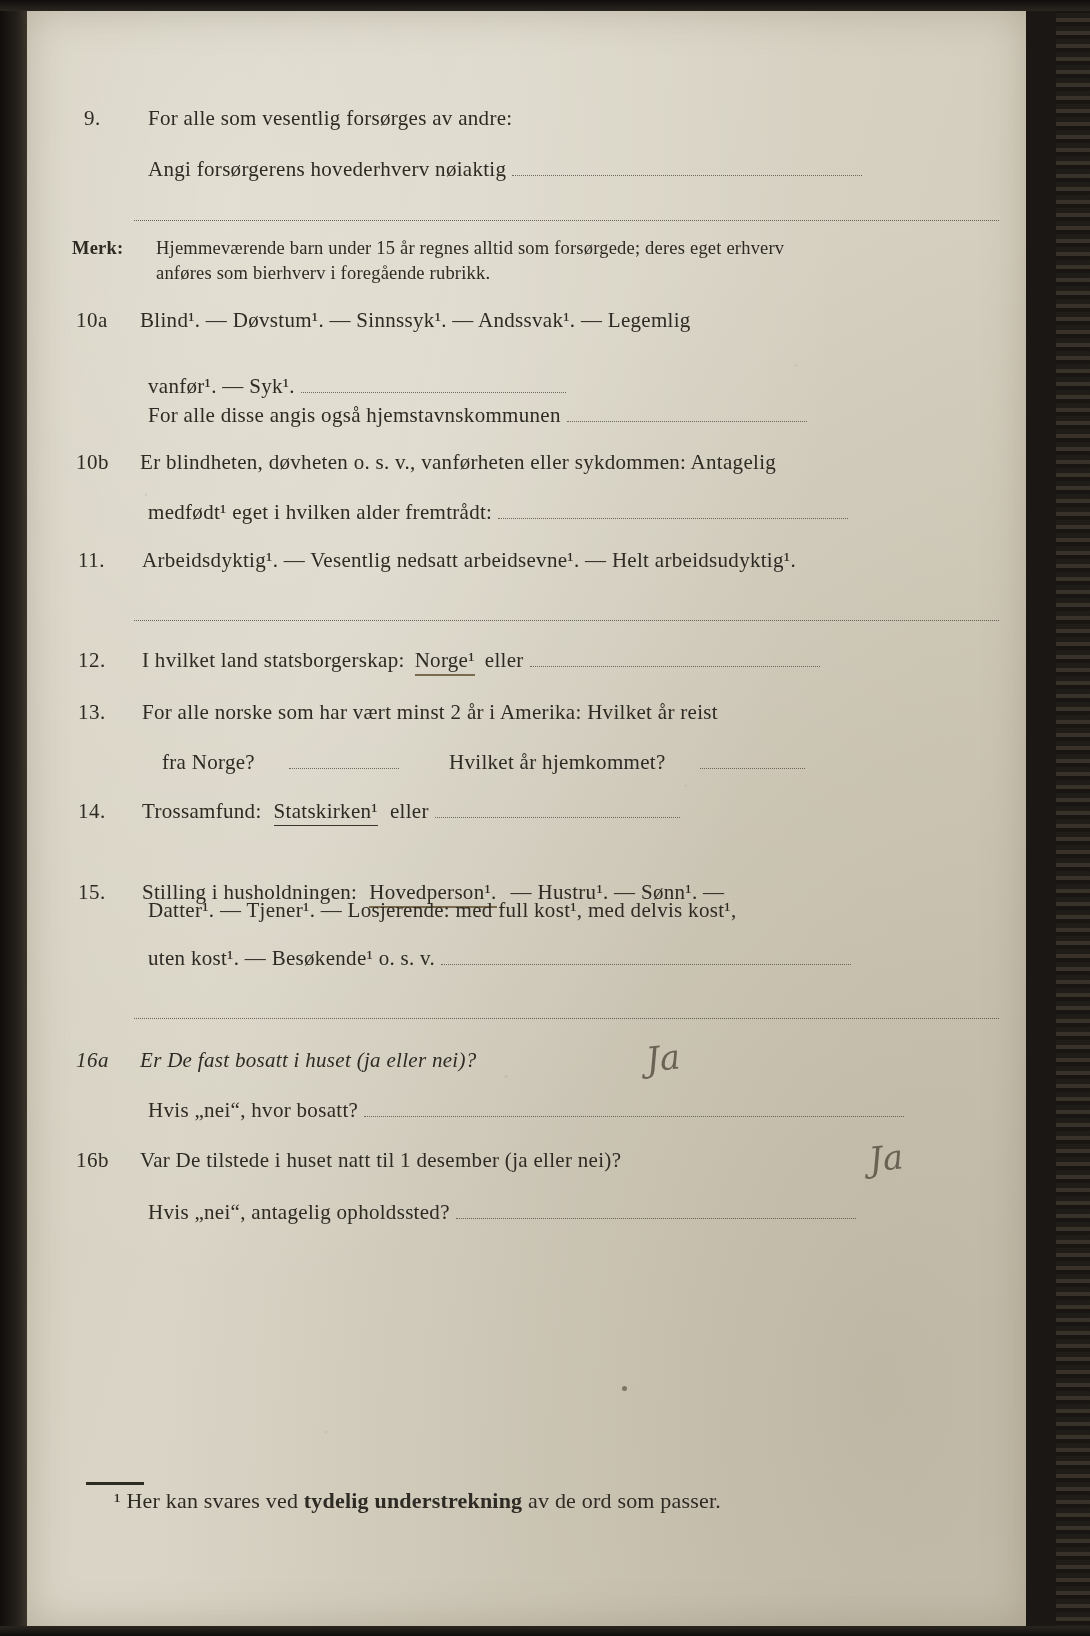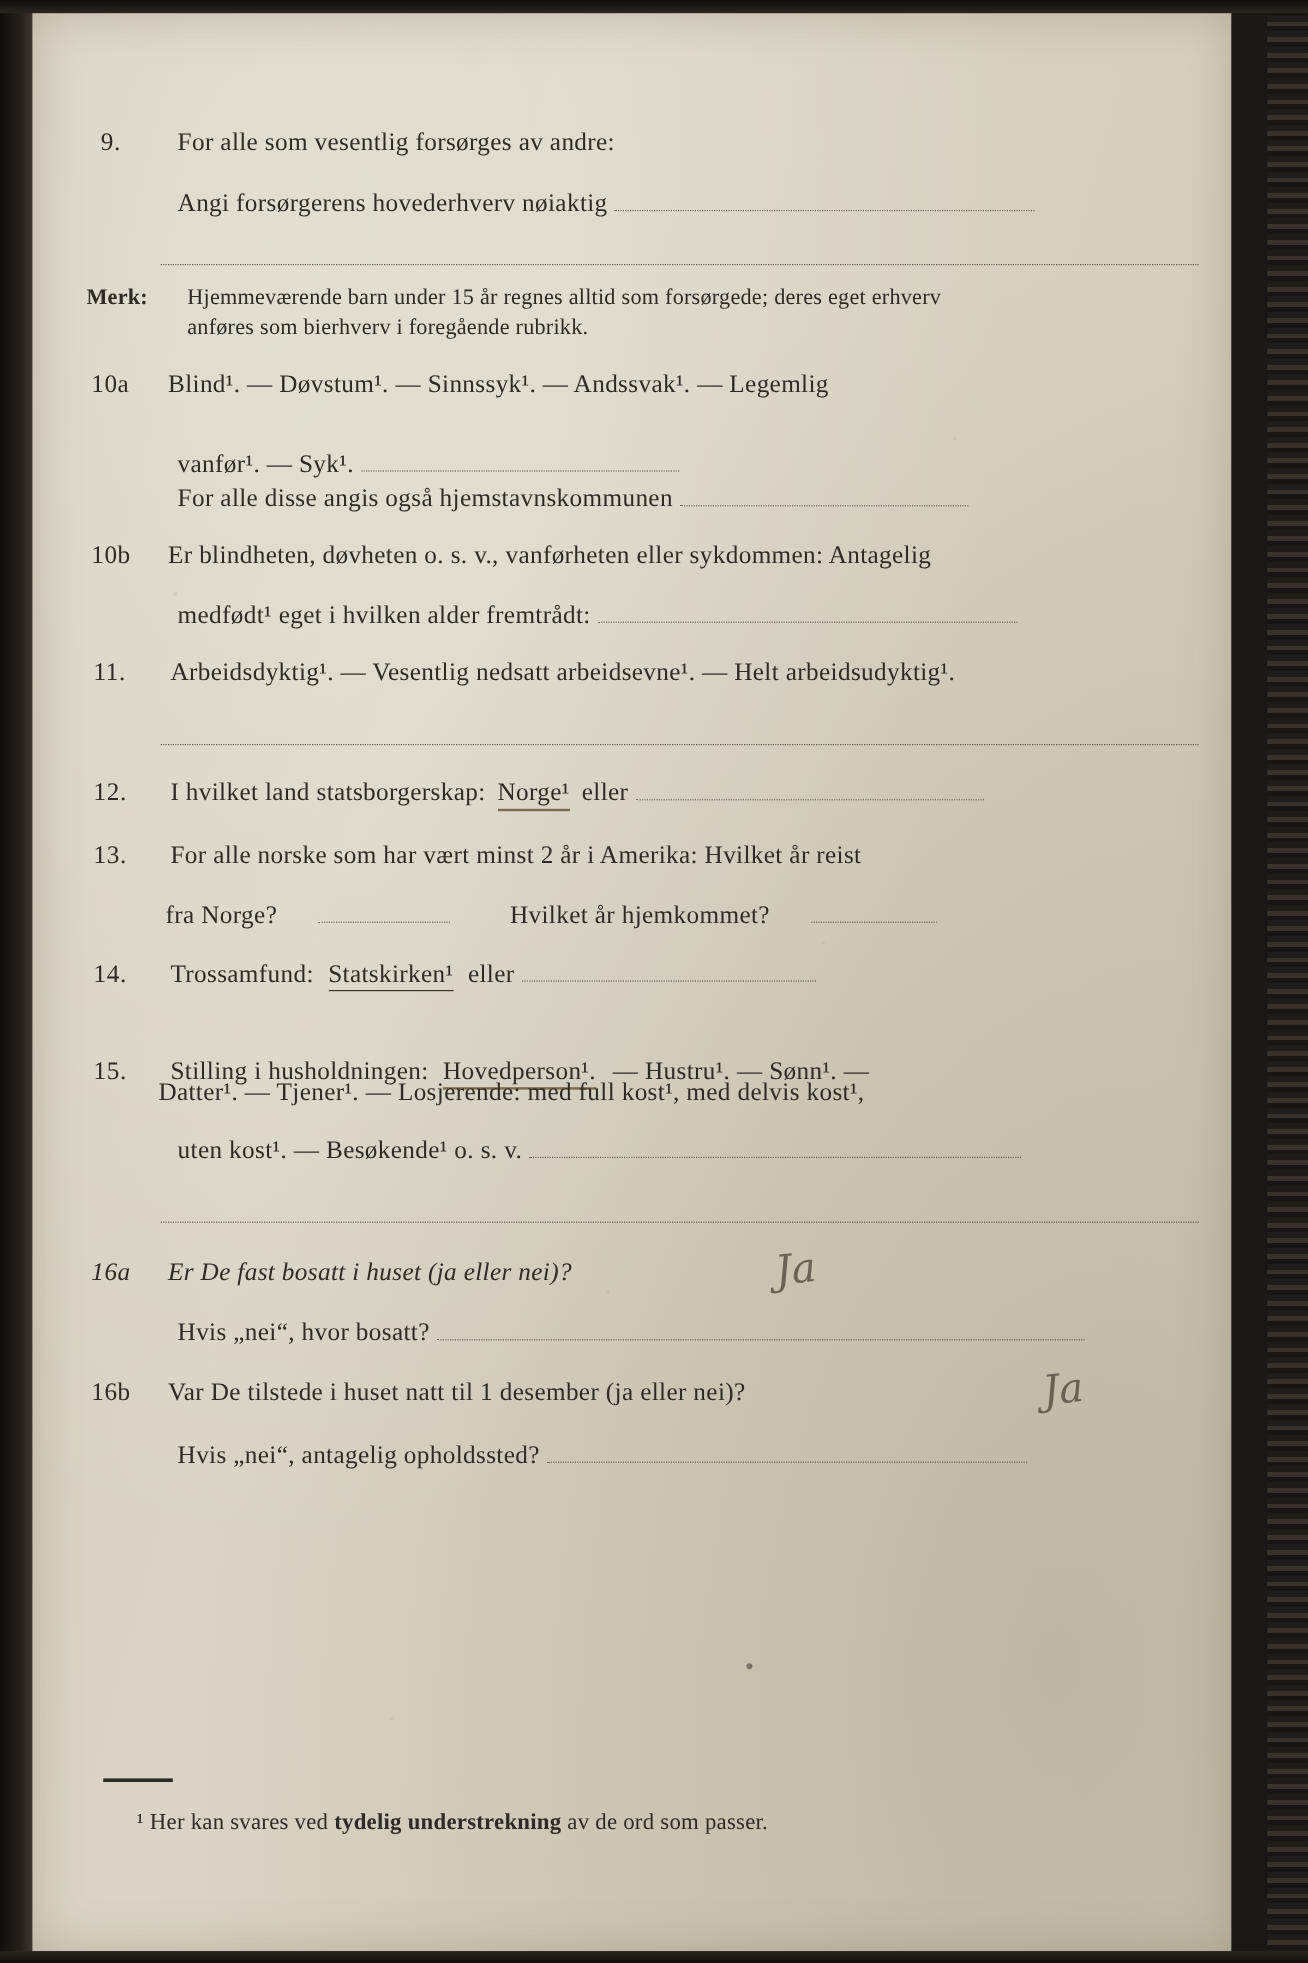--- a/index.html
+++ b/index.html
@@ -141,23 +141,22 @@
   
   .footline {
     position: absolute;
     left: 60px; top: 1472px;
     width: 58px;
     border-bottom: 3px solid #2e2a24;
   }
   .footnote {
     position: absolute;
     left: 88px; top: 1478px;
-    font-size: 19px;
+    font-size: 22px;
     letter-spacing: 0.2px;
-    margin-top: 20px;
   }
   .footnote b { font-weight: bold; }
 
   
   .bleed {
     position: absolute;
     color: rgba(120,110,90,0.30);
     font-size: 20px;
     letter-spacing: 0.4px;
     white-space: nowrap;
@@ -232,42 +231,42 @@
         <span class="txt">I hvilket land statsborgerskap:</span>
         <span class="txt uline-red" style="margin-left:10px;">Norge¹</span>
         <span class="txt" style="margin-left:10px;">eller</span>
         <span class="dots" style="width:290px;"></span>
       </div>
 
       <div class="row" style="left:52px; top:690px;">
         <span class="num">13.</span>
         <span class="txt">For alle norske som har vært minst 2 år i Amerika:  Hvilket år reist</span>
       </div>
-      <div class="row" style="left:112px; top:740px;gap:28px;">
+      <div class="row" style="left:136px; top:740px;gap:28px;">
         <span class="txt">fra Norge?</span>
         <span class="dots" style="width:110px;"></span>
         <span class="txt" style="margin-left:22px;">Hvilket år hjemkommet?</span>
         <span class="dots" style="width:105px;"></span>
       </div>
 
       <div class="row" style="left:52px; top:789px;">
         <span class="num">14.</span>
         <span class="txt">Trossamfund:</span>
         <span class="txt uline" style="margin-left:12px;">Statskirken¹</span>
         <span class="txt" style="margin-left:12px;">eller</span>
         <span class="dots" style="width:245px;"></span>
       </div>
 
       <div class="row" style="left:52px; top:838px;">
         <span class="num">15.</span>
         <span class="txt">Stilling i husholdningen:</span>
         <span class="txt uline-red" style="margin-left:12px;margin-top:32px;">Hovedperson¹.</span>
         <span class="txt" style="margin-left:14px;">—  Hustru¹.  —  Sønn¹.  —</span>
       </div>
-      <div class="row" style="left:106px; top:888px;">
+      <div class="row" style="left:122px; top:888px;">
         <span class="txt">Datter¹.  —  Tjener¹.  —  Losjerende:   med full kost¹, med delvis kost¹,</span>
       </div>
       <div class="row" style="left:122px; top:936px;">
         <span class="txt">uten kost¹.  —  Besøkende¹  o. s. v.</span>
         <span class="dots" style="width:410px;"></span>
       </div>
 
       <div class="hr" style="left:108px; top:1008px; width:865px;"></div>
 
       <div class="row" style="left:50px; top:1038px;font-style:italic;">

